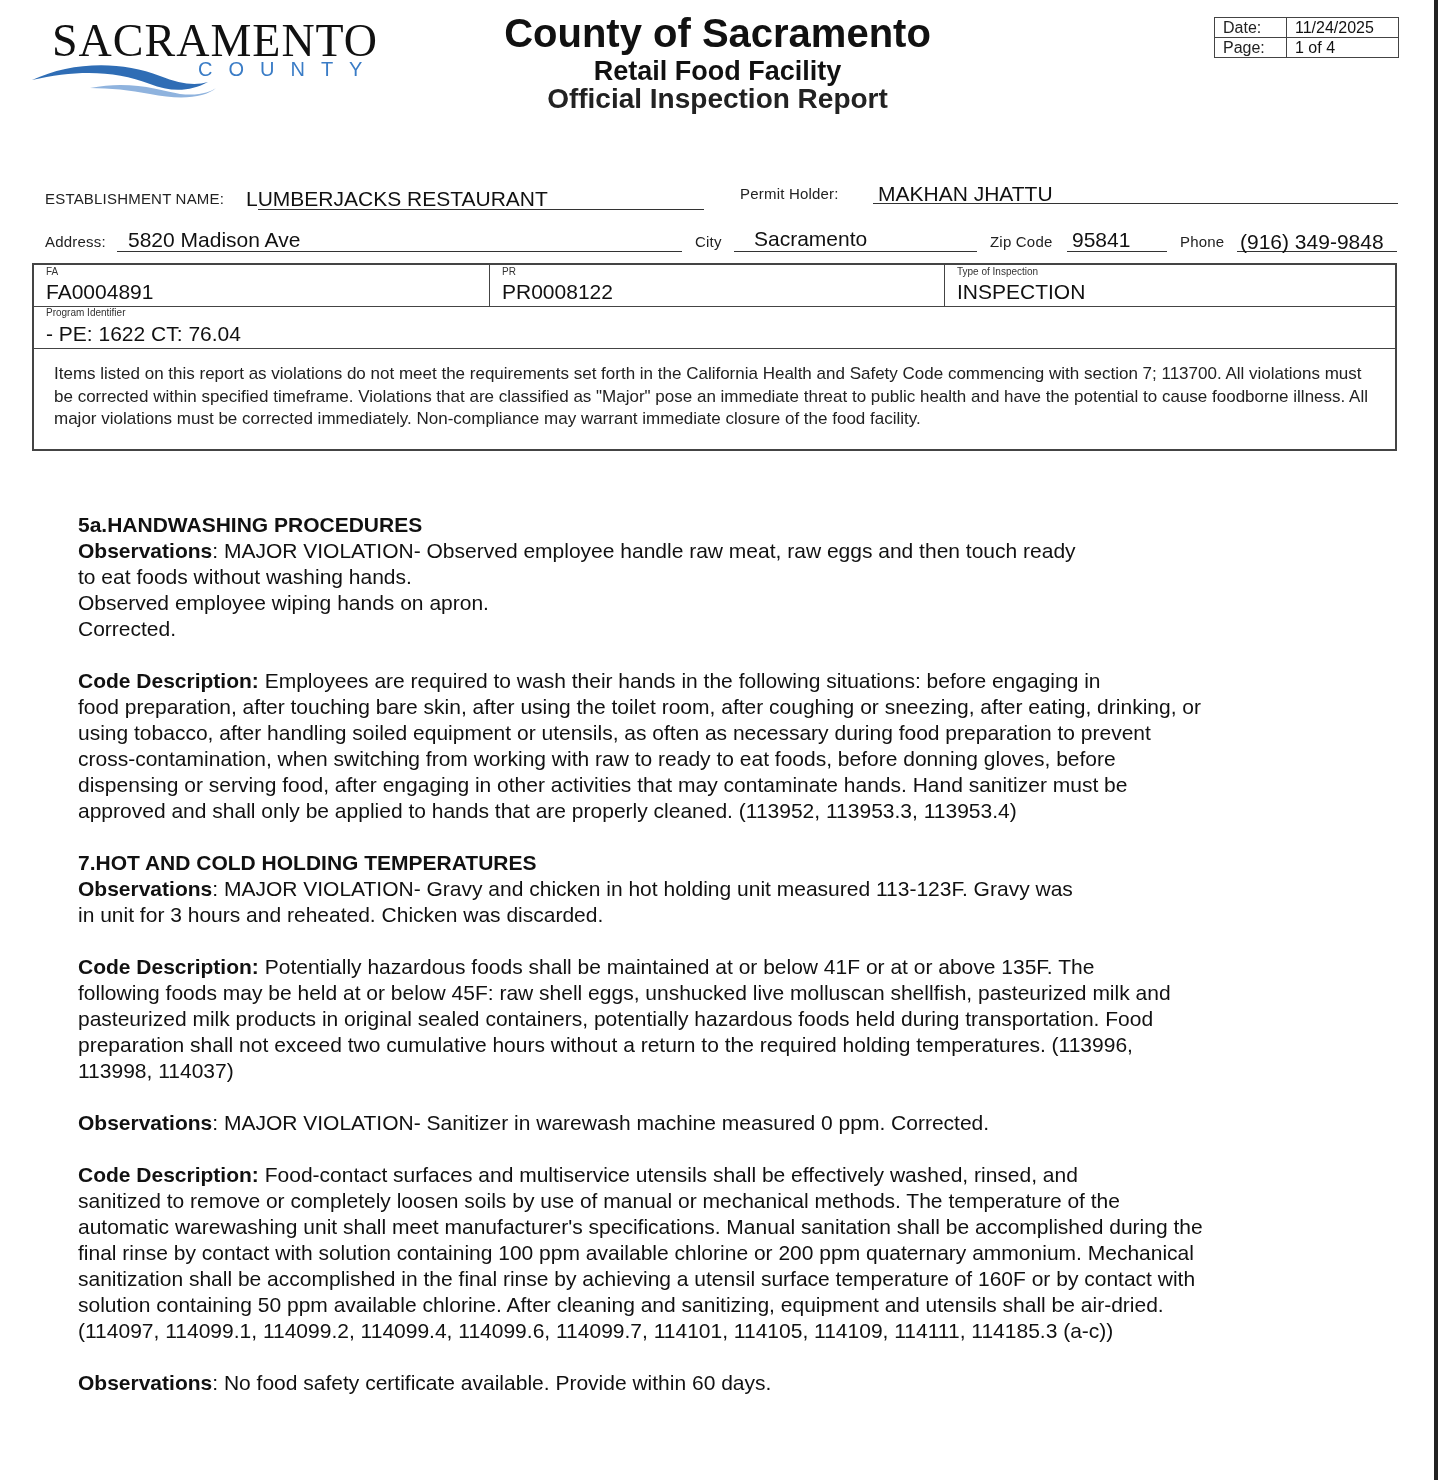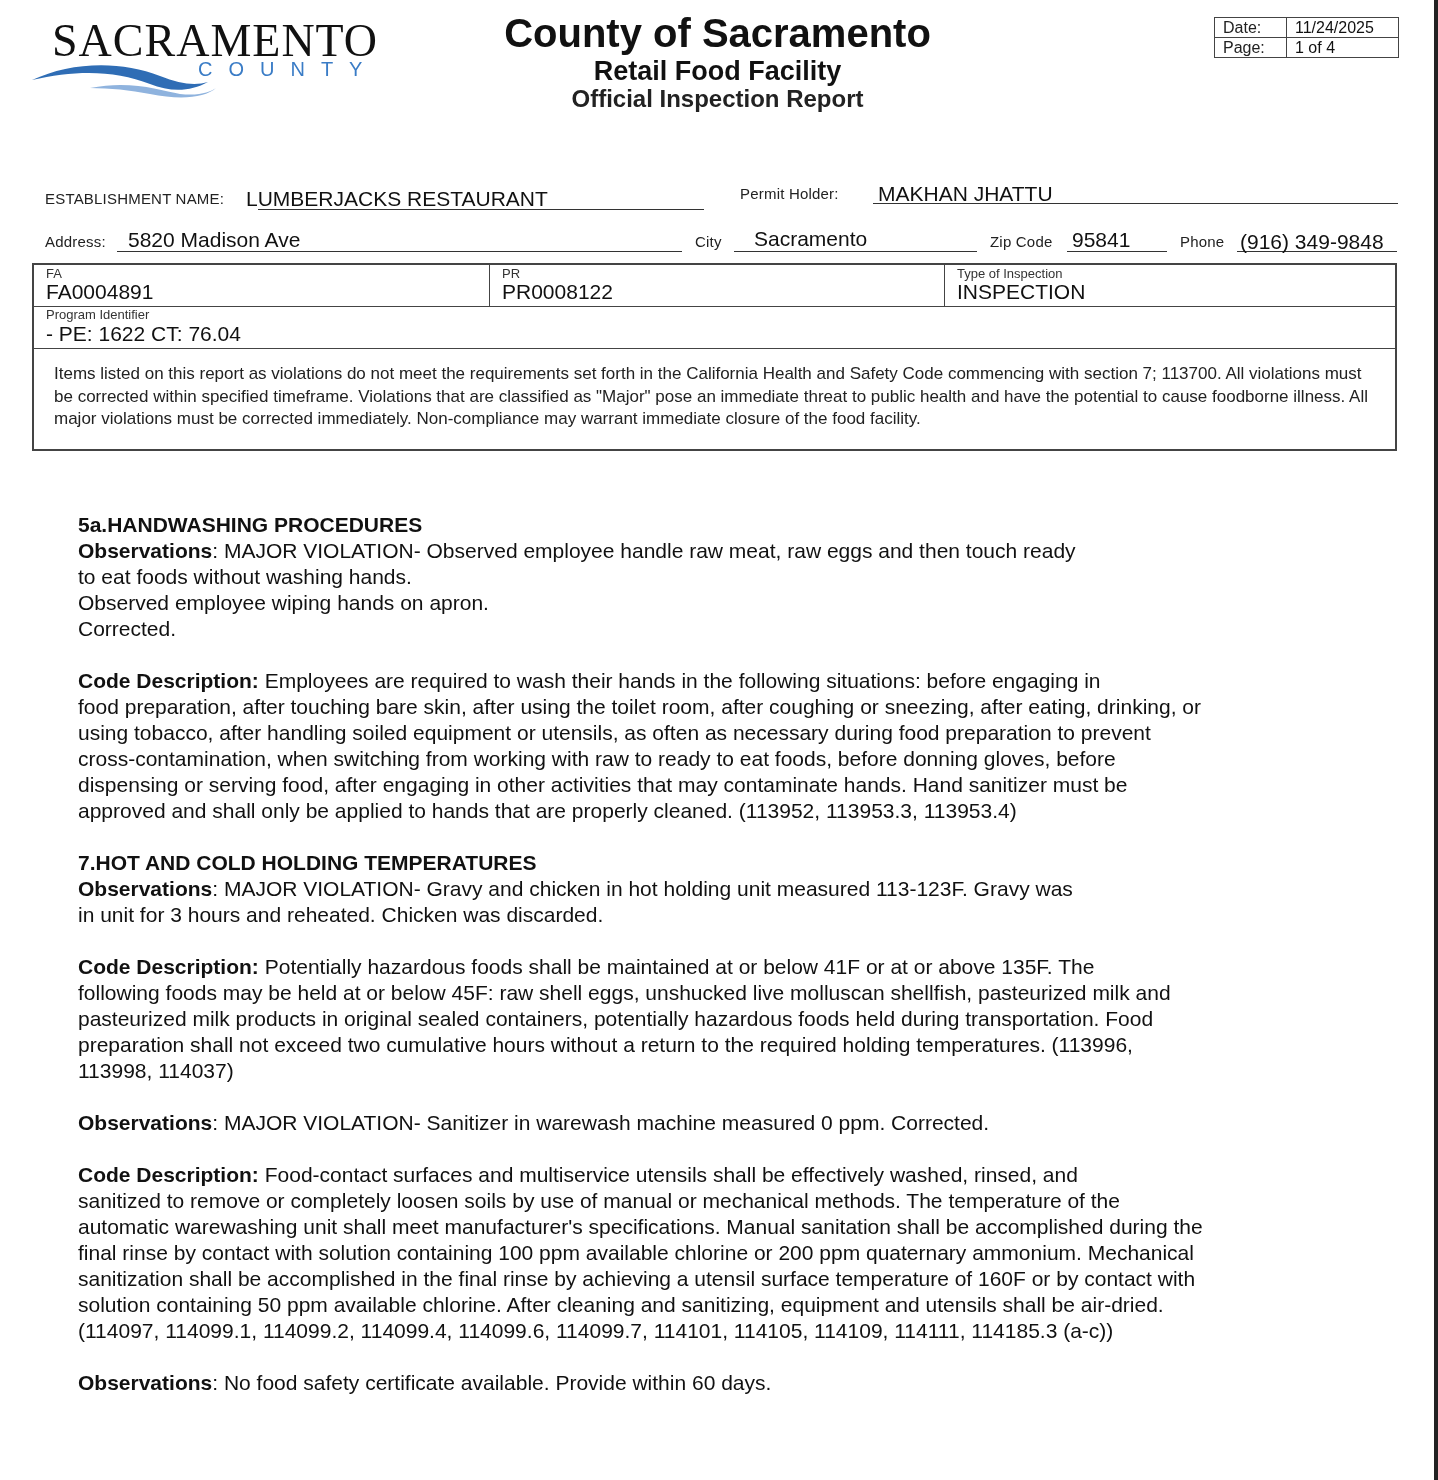--- a/index.html
+++ b/index.html
@@ -19,21 +19,21 @@
   .logo-county {
     position: absolute; left: 168px; top: 46px;
     font-family: "Liberation Sans", sans-serif; font-size: 20px; letter-spacing: 16px; color: #3a7cc6;
   }
   .logo-wave { position: absolute; left: 0; top: 40px; }
 
   
   .title-block { position: absolute; left: 480px; top: 10px; width: 475px; text-align: center; }
   .title-main { font-size: 40px; font-weight: bold; line-height: 46px; }
   .title-sub { font-size: 27px; font-weight: bold; line-height: 30px; }
-  .title-sub2 { font-size: 24px; font-weight: bold; line-height: 26px; color: #222; }
+  .title-sub2 { font-size: 28px; font-weight: bold; line-height: 26px; color: #222; }
 
   
   .meta-table {
     position: absolute; left: 1214px; top: 17px; border-collapse: collapse;
     font-size: 16px;
   }
   .meta-table td { border: 1.5px solid #444; padding: 0 8px; height: 19px; line-height: 19px; }
   .meta-table td.lbl { width: 55px; color: #222; padding-left: 8px; }
   .meta-table td.val { width: 95px; }
 
@@ -46,21 +46,21 @@
 
   
   .grid-box {
     position: absolute; left: 32px; top: 263px; width: 1365px; height: 188px;
     border: 2px solid #444; box-sizing: border-box;
   }
   .grid-row1 { position: absolute; left: 0; top: 0; width: 100%; height: 41px; border-bottom: 1.5px solid #444; }
   .grid-row2 { position: absolute; left: 0; top: 41px; width: 100%; height: 42px; border-bottom: 1.5px solid #444; }
   .grid-cell { position: absolute; top: 0; height: 41px; }
   .cell-divider { border-left: 1.5px solid #444; padding-left: 28px; }
-  .cell-label { position: absolute; left: 12px; top: 1px; font-size: 13px; color: #333; }
+  .cell-label { position: absolute; left: 12px; top: 1px; font-size: 10px; color: #333; }
   .cell-value { position: absolute; left: 12px; top: 15px; font-size: 21px; color: #111; white-space: nowrap; }
   .disclaimer {
     position: absolute; left: 20px; top: 98px; width: 1320px;
     font-size: 17px; line-height: 22.5px; color: #222;
   }
 
   
   .violations { position: absolute; left: 78px; top: 512px; width: 1250px; font-size: 21px; line-height: 26px; color: #111; }
   .v-item { margin: 0; }
   .v-title { font-weight: bold; }

